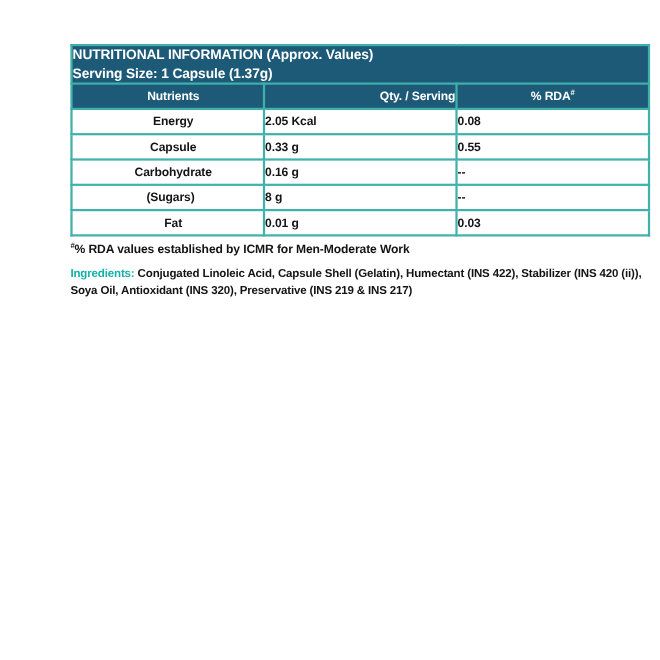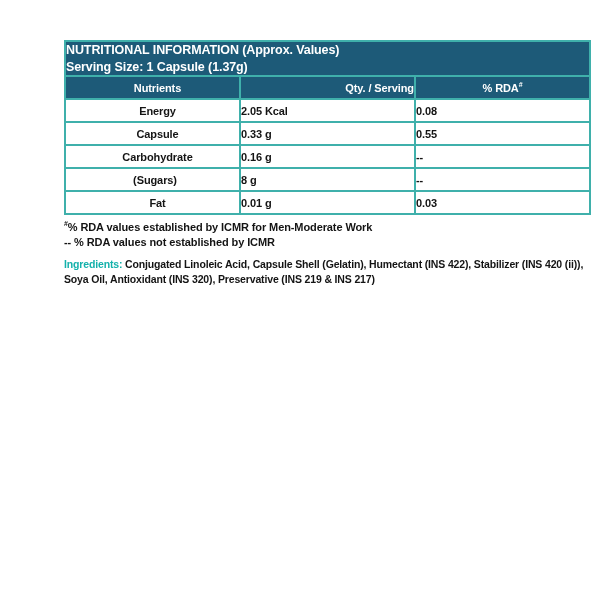--- a/index.html
+++ b/index.html
@@ -124,21 +124,20 @@
         <tr>
           <td class="cell-nutrient">Fat</td>
           <td class="cell-qty">0.01 g</td>
           <td class="cell-rda">0.03</td>
         </tr>
       </tbody>
   </table>
 
   <div class="footnotes">
     <div><sup>#</sup><span>% RDA values established by ICMR for Men-Moderate Work</span></div>
-    <div><span>--</span> <span>% RDA values not established by ICMR</span></div>
   </div>
 
   <p class="ingredients">
     <span class="ing-label">Ingredients:</span>
     <span>Conjugated Linoleic Acid, Capsule Shell (Gelatin), Humectant (INS 422), Stabilizer (INS 420 (ii)), Soya Oil, Antioxidant (INS 320), Preservative (INS 219 &amp; INS 217)</span>
   </p>
 
 </div>
 
 </body></html>

